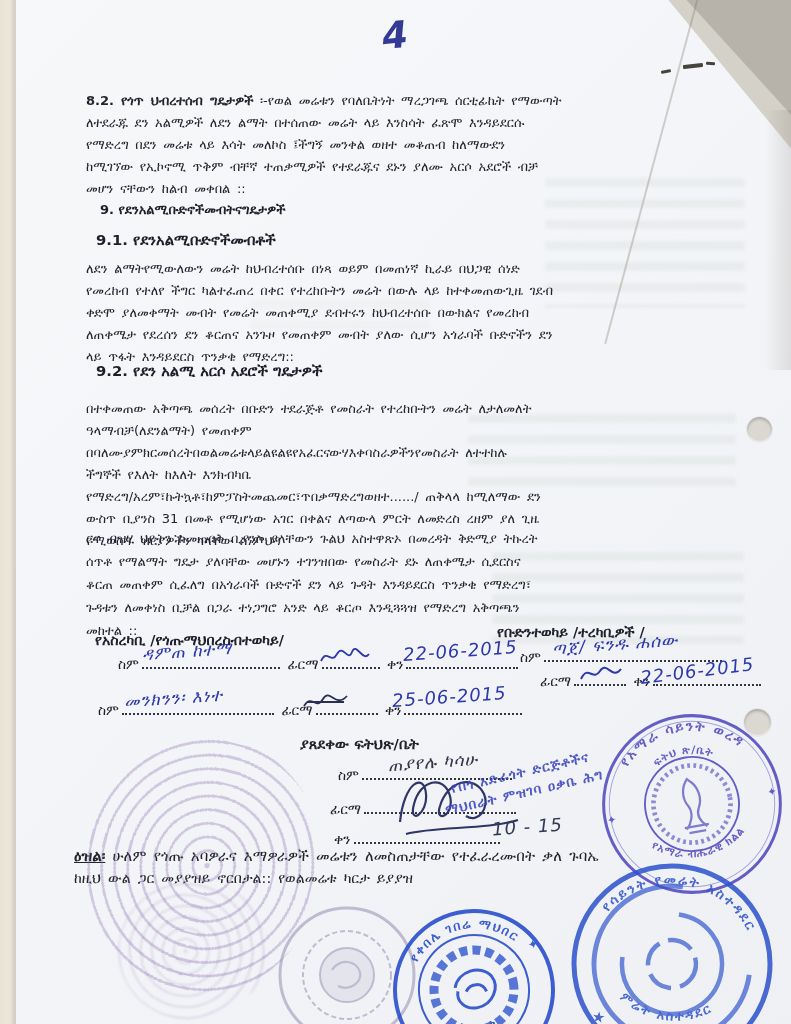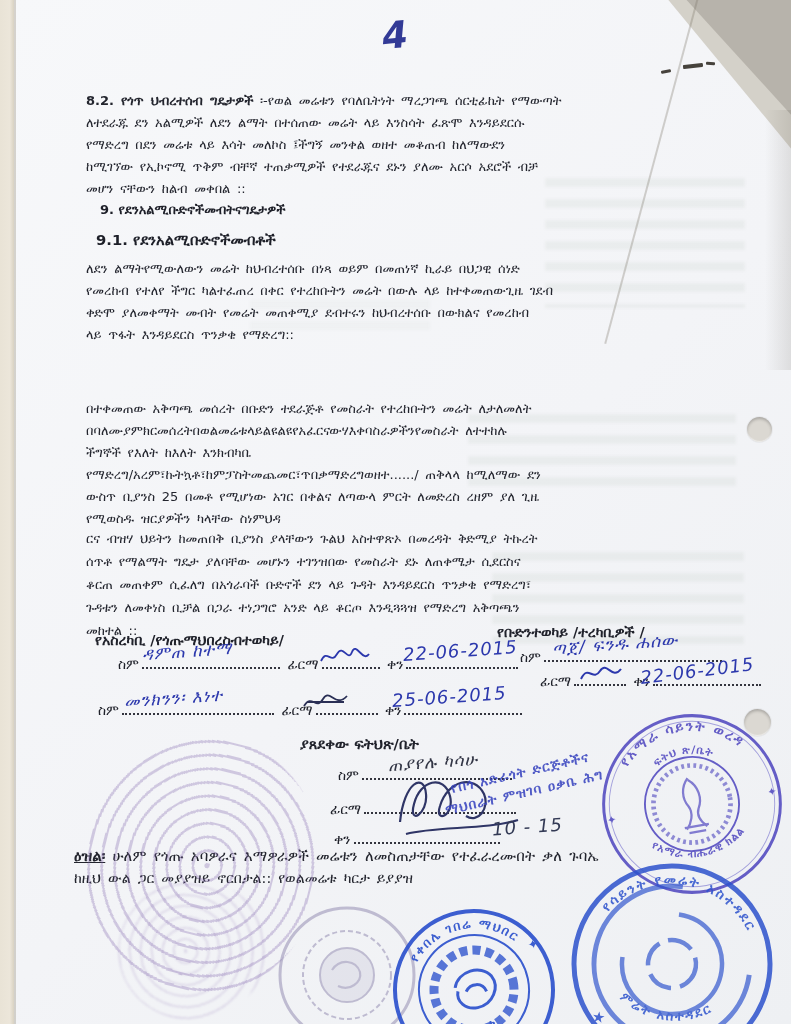--- a/index.html
+++ b/index.html
@@ -97,30 +97,33 @@
       </div>
   </div>
 
   <div class="heading" style="left:100px;top:202px;">9. የደንአልሚቡድኖችመብትናግዴታዎች</div>
   <div class="heading" style="left:96px;top:231px;font-size:14.8px;">9.1. የደንአልሚቡድኖችመብቶች</div>
 
   <div class="block" style="left:86px;top:258px;">
       <div class="line">ለደን   ልማትየሚውለውን መሬት ከህብረተሰቡ በነጻ ወይም በመጠነኛ ኪራይ በህጋዊ ሰነድ</div>
       <div class="line">የመረከብ የተለየ ችግር ካልተፈጠረ በቀር የተረከቡትን መሬት በውሉ ላይ ከተቀመጠውጊዜ ገደብ</div>
       <div class="line">ቀድሞ ያለመቀማት መብት የመሬት መጠቀሚያ ደብተሩን ከህብረተሰቡ በውክልና የመረከብ</div>
+      <div class="line">ለጠቀሜታ የደረሰን ደን ቆርጠና አንጉዞ የመጠቀም መብት ያለው ሲሆን አጎራባች ቡድኖችን ደን</div>
       <div class="line">ላይ ጥፋት እንዳይደርስ ጥንቃቄ የማድረግ::</div>
     </div>
 
+  <div class="heading" style="left:96px;top:362px;font-size:14.8px;">9.2. የደን አልሚ አርሶ አደሮች ግዴታዎች</div>
 
   <div class="block" style="left:86px;top:390px;margin-top:8px;">
       <div class="line">በተቀመጠው አቅጣጫ መሰረት በቡድን ተደራጅቶ የመስራት የተረከቡትን መሬት ለታለመለት</div>
+      <div class="line">ዓላማብቻ(ለደንልማት) የመጠቀም</div>
       <div class="line">በባለሙያምክርመሰረትበወልመሬቱላይልዩልዩየአፈርናውሃእቀባስራዎችንየመስራት  ለተተከሉ</div>
       <div class="line">ችግኞች የእለት ከእለት እንክብካቤ</div>
       <div class="line">የማድረግ/አረም፣ኩትኳቶ፣ከምፓስትመጨመር፣ጥበቃማድረግወዘተ....../ ጠቅላላ ከሚለማው ደን</div>
-      <div class="line">ውስጥ ቢያንስ 25 በመቶ የሚሆነው አገር በቀልና ለጣውላ ምርት ለመድረስ ረዘም ያለ ጊዜ</div>
+      <div class="line">ውስጥ ቢያንስ 31 በመቶ የሚሆነው አገር በቀልና ለጣውላ ምርት ለመድረስ ረዘም ያለ ጊዜ</div>
       <div class="line">የሚወስዱ ዝርያዎችን ካላቸው ስነምህዳ</div>
     </div>
   <div class="block lh23" style="left:86px;top:527px;">
       <div class="line">ርና ብዝሃ ህይትን ከመጠበቅ ቢያንስ ያላቸውን ጉልህ አስተዋጽኦ በመረዳት ቅድሚያ ትኩረት</div>
       <div class="line">ሰጥቶ የማልማት ግዴታ ያለባቸው መሆኑን ተገንዝበው የመስራት ደኑ ለጠቀሜታ  ሲደርስና</div>
       <div class="line">ቆርጠ መጠቀም ሲፈለግ በአጎራባች  ቡድኖች ደን ላይ ጉዳት እንዳይደርስ ጥንቃቄ የማድረግ፣</div>
       <div class="line">ጉዳቱን ለመቀነስ ቢቻል በጋራ ተነጋግሮ አንድ ላይ ቆርጦ እንዲጓጓዝ የማድረግ አቅጣጫን</div>
       <div class="line">መከተል ::</div>
     </div>
 

